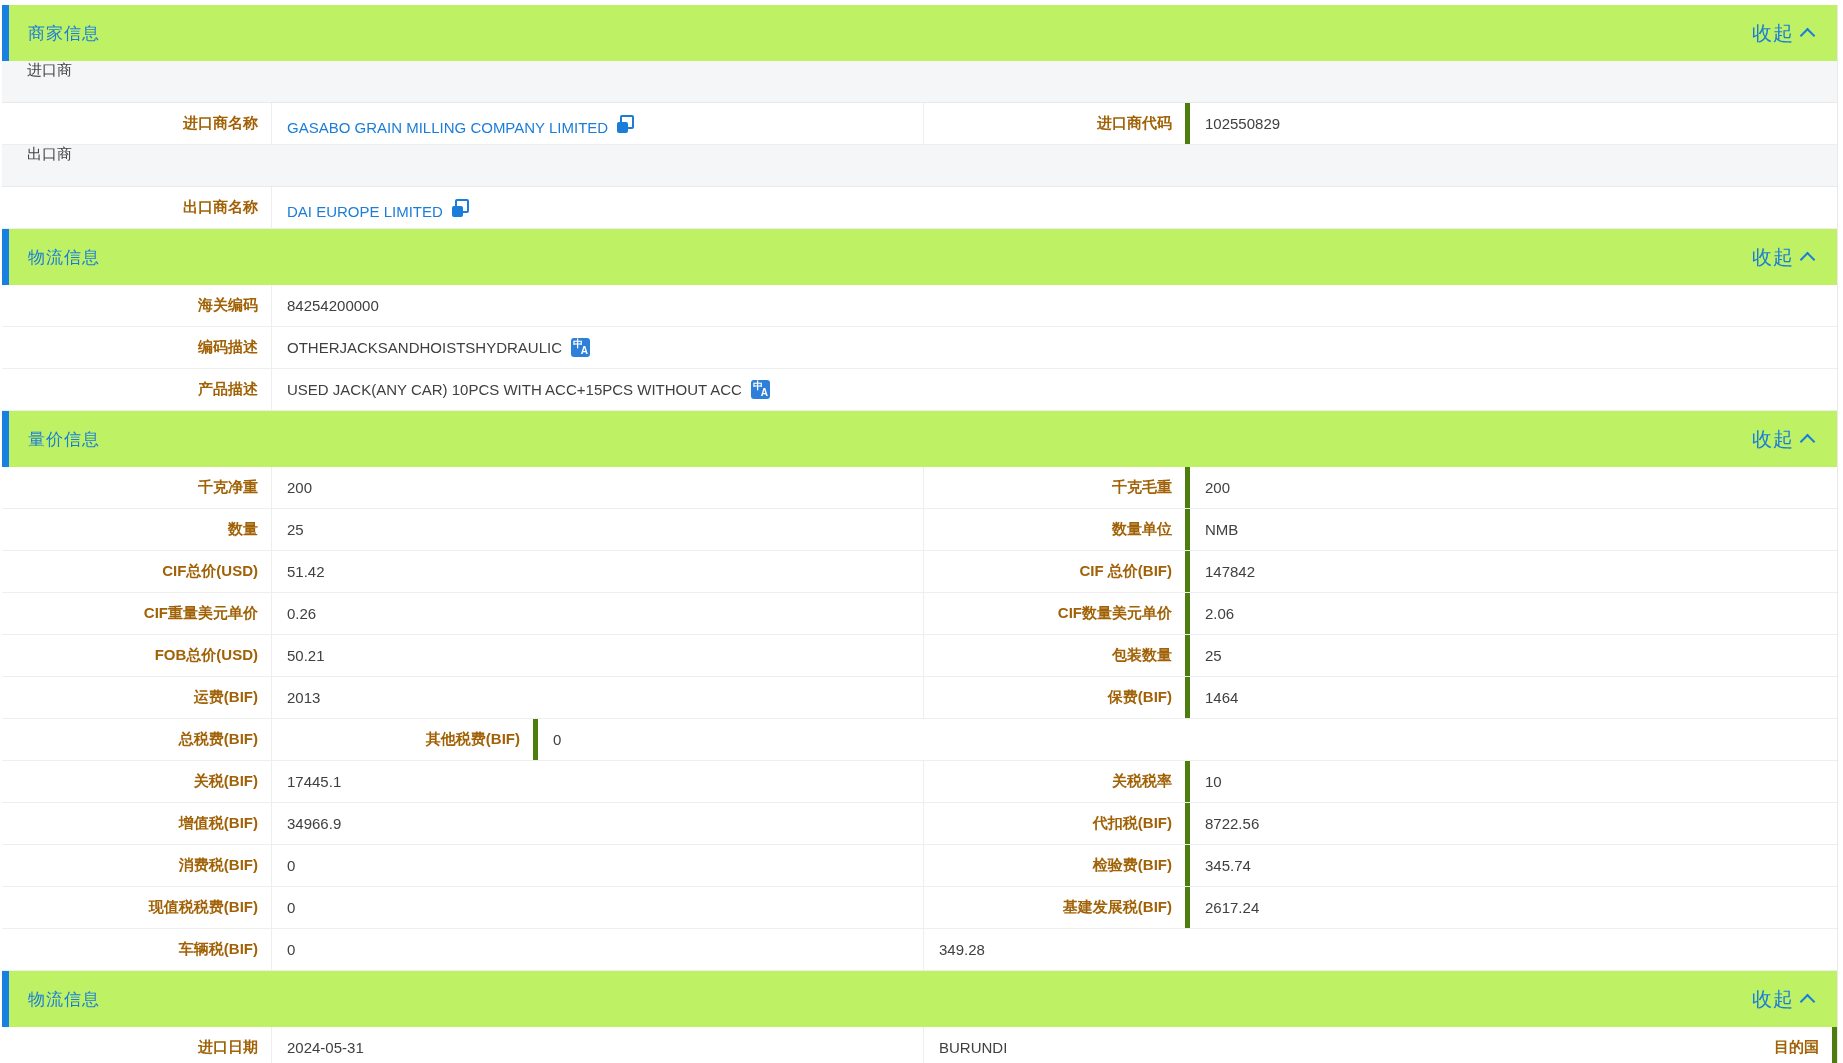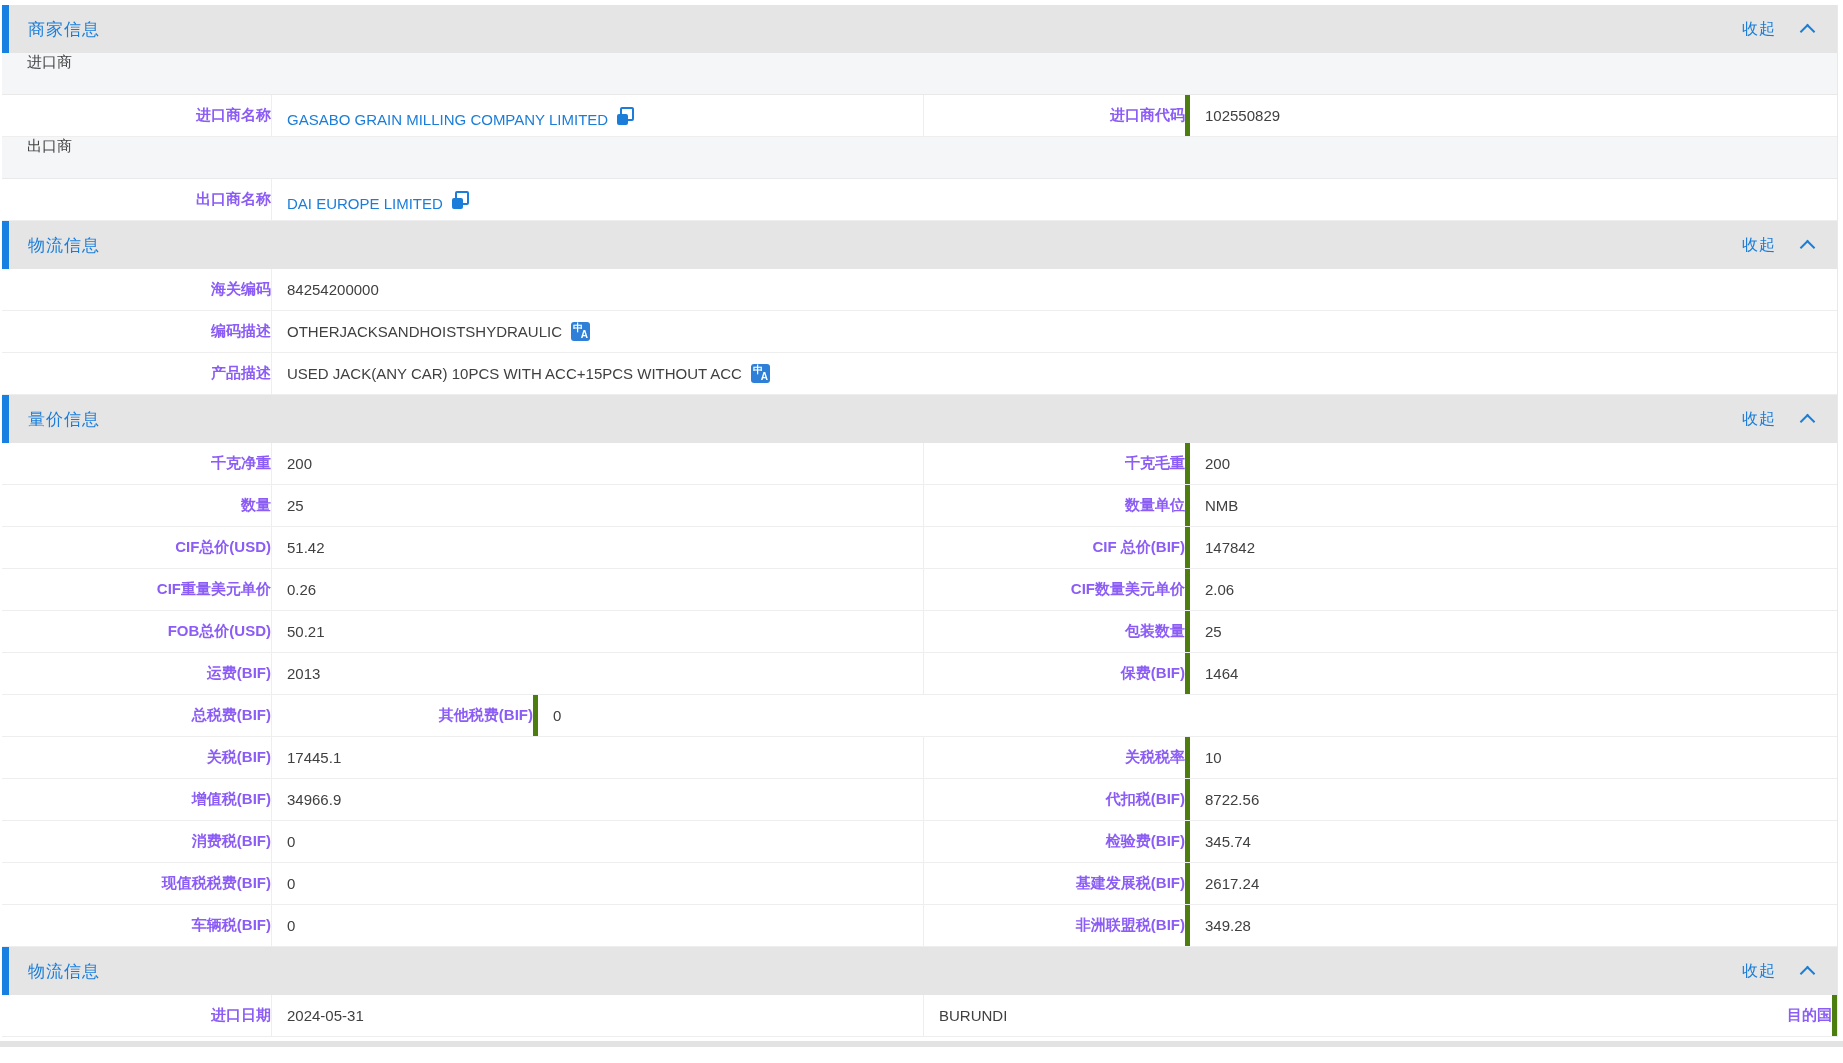--- a/index.html
+++ b/index.html
@@ -4,45 +4,45 @@
 <style>
   html,body{margin:0;padding:0;}
   body{
     width:1843px;height:1063px;overflow:hidden;background:#ffffff;
     font-family:"Liberation Sans","DejaVu Sans",sans-serif;
     font-size:15px;color:#333;
   }
   .panel{margin:5px 5px 0 2px;border-right:1px solid #e9e9e9;}
   
   .sec-header{
-    height:48px;background:#e5e5e5;border-left:7px solid #1780e0;
+    height:56px;background:#bef264;border-left:7px solid #1780e0;
     display:flex;align-items:center;box-sizing:border-box;
     padding:0 24px 0 19px;
     text-align:center;
   }
   .sec-title{color:#1a7dd9;font-size:17px;font-weight:500;letter-spacing:1px;}
   .collapse-btn{
-    margin-left:auto;color:#1a7dd9;font-size:16px;cursor:pointer;
-    display:flex;align-items:center;letter-spacing:1px;gap:18px;
+    margin-left:auto;color:#1a7dd9;font-size:20px;cursor:pointer;
+    display:flex;align-items:center;letter-spacing:1px;
   }
   .caret{
     display:inline-block;width:9px;height:9px;margin-left:8px;margin-top:5px;
     border-top:2px solid #1a7dd9;border-left:2px solid #1a7dd9;
     transform:rotate(45deg);
   }
   
   .subheader{
     height:42px;background:#f4f6f8;border-bottom:1px solid #e9e9e9;
     display:flex;padding-left:25px;box-sizing:border-box;
     color:#444;
   }
   
   .row{display:flex;height:42px;border-bottom:1px solid #eeeeee;box-sizing:border-box;background:#fff;}
   .cell{display:flex;align-items:center;box-sizing:border-box;overflow:hidden;white-space:nowrap;}
-  .cell.label{justify-content:flex-end;font-weight:700;color:#8b5cf6;}
+  .cell.label{justify-content:flex-end;padding-right:13px;font-weight:700;color:#a16207;}
   .cell.value{padding-left:15px;color:#404040;}
   .c1{width:270px;flex:none;border-right:1px solid #eeeeee;}
   .c2{width:652px;flex:none;border-right:1px solid #eeeeee;}
   .c2.wide{width:auto;flex:1;border-right:none;}
   .c3{width:266px;flex:none;border-right:5px solid #4d7c0f;}
   .c4{flex:1;}
   .link{color:#1a7dd9;cursor:pointer;margin-top:8px;}
   
   .copy-icon{position:relative;width:17px;height:18px;margin-left:9px;flex:none;cursor:pointer;}
   .copy-icon::before{
@@ -243,21 +243,20 @@
       <div class="cell label c3">基建发展税(BIF)</div>
       <div class="cell value c4">
         <span>2617.24</span>
       </div>
     </div>
     <div class="row">
       <div class="cell label c1">车辆税(BIF)</div>
       <div class="cell value c2">
         <span>0</span>
       </div>
-      <div class="cell label c3">非洲联盟税(BIF)</div>
       <div class="cell value c4">
         <span>349.28</span>
       </div>
     </div>
     <div class="sec-header">
       <span class="sec-title">物流信息</span>
       <span class="collapse-btn">
         <span>收起</span>
         <span class="caret"></span>
       </span>

